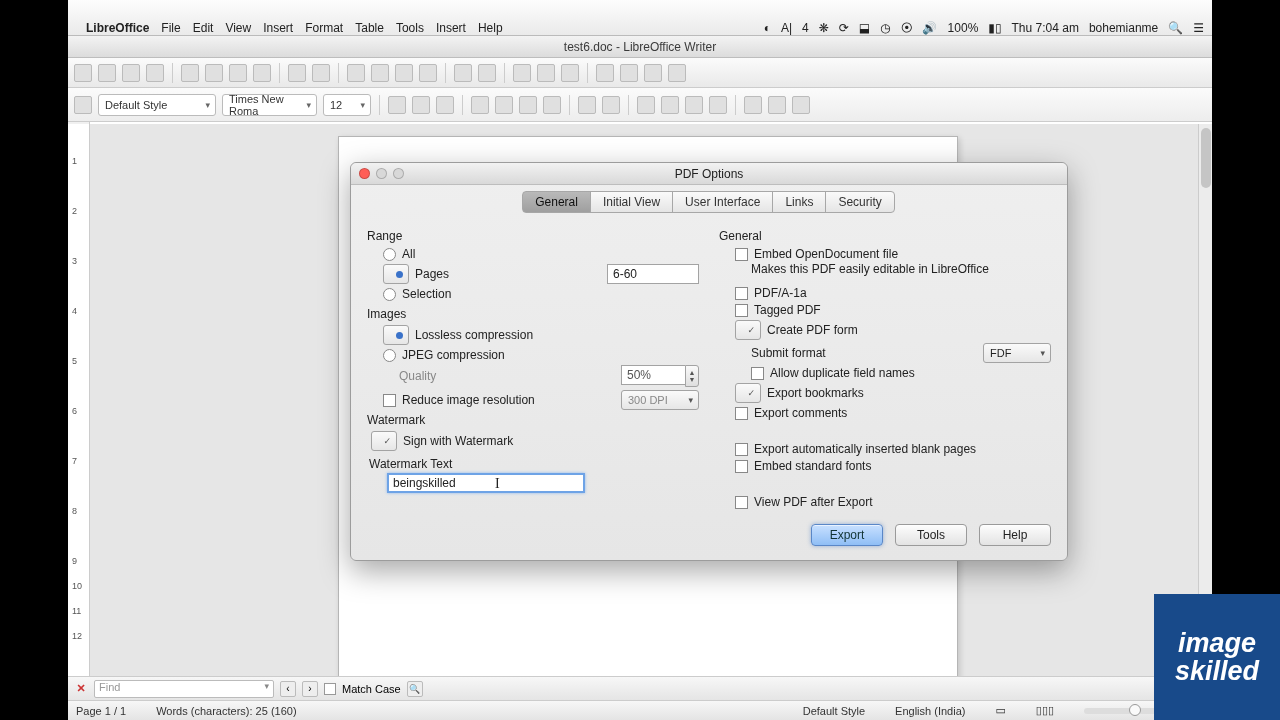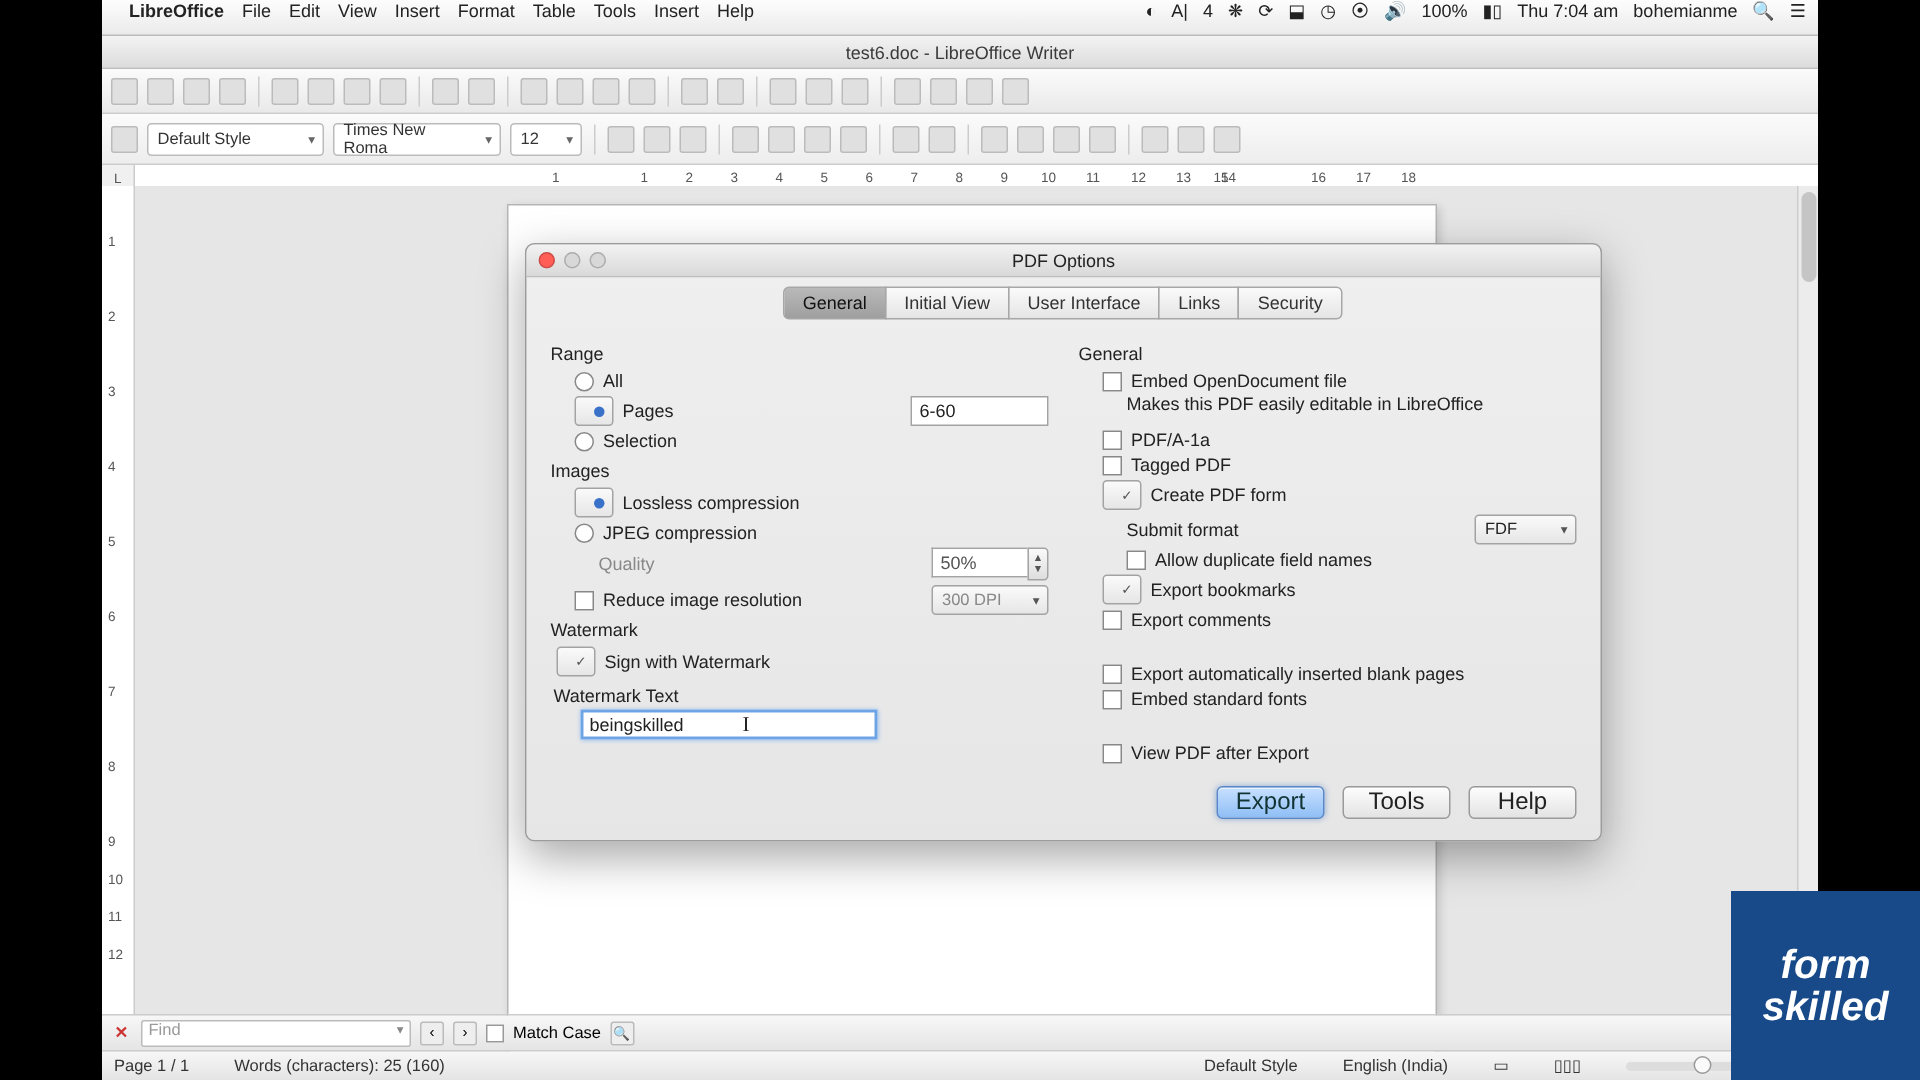--- a/index.html
+++ b/index.html
@@ -1,18 +1,18 @@
 <!DOCTYPE html>
 <html><head>
 <meta charset="utf-8">
 <style>
 * { box-sizing: border-box; margin: 0; padding: 0; font-family: "Lucida Grande", "Helvetica Neue", Arial, sans-serif; }
 body { width: 1280px; height: 720px; background: #000; overflow: hidden; position: relative; }
 .screen { position: absolute; left: 68px; top: 0; width: 1144px; height: 720px; background: #efefef; }
-.menubar { background: linear-gradient(#fdfdfd,#eaeaea); height: 24px; display: flex; align-items: flex-start; padding: 0 8px; font-size: 12px; color: #222; border-bottom: 1px solid #bbb; }
+.menubar { background: linear-gradient(#fdfdfd,#eaeaea); height: 36px; display: flex; align-items: flex-end; padding: 0 8px; font-size: 12px; color: #222; border-bottom: 1px solid #bbb; }
 .menubar .apple { font-size: 13px; margin-right: 10px; }
 .menubar .appname { font-weight: bold; margin-right: 12px; }
 .menubar .mitem { margin-right: 12px; }
 .menubar .spacer { flex: 1; }
 .menubar .ricon { margin-left: 10px; font-size: 12px; }
 .window-titlebar { height: 22px; background: linear-gradient(#f3f3f3,#dcdcdc); border-bottom: 1px solid #bdbdbd; text-align: center; font-size: 12px; color: #3a3a3a; line-height: 22px; position: relative; }
 .toolbar1 { height: 30px; background: linear-gradient(#fbfbfb,#e9e9e9); border-bottom: 1px solid #ccc; display: flex; align-items: center; padding: 0 6px; gap: 6px; }
 .tb-ic { width: 18px; height: 18px; background: #e0e0e0; border: 1px solid #bbb; border-radius: 2px; }
 .sep { width: 1px; height: 20px; background: #ccc; margin: 0 2px; }
 .toolbar2 { height: 34px; background: linear-gradient(#fbfbfb,#ededed); border-bottom: 1px solid #ccc; display: flex; align-items: center; padding: 0 6px; gap: 6px; }
@@ -61,21 +61,21 @@
 .chk.sel:after { content: "✓"; }
 .tinput { height: 20px; background: #fff; border: 1px solid #a3a3a3; padding: 0 5px; font-size: 12px; color: #222; }
 .tinput.focus { border: 2px solid #6ea3e6; box-shadow: 0 0 3px #8db8ee; padding: 0 4px; }
 .spin { display:inline-flex; }
 .spin .sinp { width: 64px; height: 20px; background:#fff;border:1px solid #a3a3a3;border-right:none;padding:0 5px;font-size:12px; }
 .spin .sbtn { width: 14px; height: 22px; background: linear-gradient(#fafafa,#dedede); border:1px solid #a3a3a3; display:flex;flex-direction:column;align-items:center;justify-content:center;font-size:7px;color:#555;line-height:7px; border-radius: 0 3px 3px 0;}
 .sel { height: 20px; background: linear-gradient(#fafafa,#e6e6e6); border:1px solid #a3a3a3; border-radius:3px; font-size:11px; padding:0 18px 0 6px; display:inline-flex; align-items:center; position:relative; }
 .sel:after { content:"▾"; position:absolute; right:5px; font-size:9px; color:#555;}
 .indent { margin-left: 32px; }
 .btnrow { display:flex; justify-content:flex-end; gap:12px; padding: 8px 16px 14px 16px; }
-.btn { min-width: 72px; height: 22px; border-radius: 4px; border: 1px solid #9a9a9a; background: linear-gradient(#fdfdfd,#e3e3e3); font-size: 16px; display:flex;align-items:center;justify-content:center; box-shadow: 0 1px 0 rgba(255,255,255,.6) inset; }
+.btn { min-width: 72px; height: 22px; border-radius: 4px; border: 1px solid #9a9a9a; background: linear-gradient(#fdfdfd,#e3e3e3); font-size: 12px; display:flex;align-items:center;justify-content:center; box-shadow: 0 1px 0 rgba(255,255,255,.6) inset; }
 .btn.primary { background: linear-gradient(#c8e0ff,#8fbef5); border-color: #5a87c7; color:#133; box-shadow: 0 0 4px rgba(90,135,199,.6), 0 1px 0 rgba(255,255,255,.6) inset; }
 
 .badge { position: absolute; right: 0; bottom: 0; width: 126px; height: 126px; background: #184a8a; color:#fff; display:flex; flex-direction:column; align-items:center; justify-content:center; font-family: Georgia, 'Times New Roman', serif; font-weight: bold; font-size: 27px; font-style: italic; line-height: 1.05; }
 .cursor-i { position: absolute; width: 2px; height: 16px; background: transparent; }
 .cursor-i:before { content:"I"; position:absolute; font-family: serif; font-size:14px; color:#222; left:-2px; top:0; }
 </style>
 </head>
 <body>
 
 <div class="screen">
@@ -143,21 +143,21 @@
     <div class="tb-ic"></div>
     <div class="tb-ic"></div>
     <div class="tb-ic"></div>
     <div class="tb-ic"></div>
   </div>
   <div class="toolbar2">
     <div class="tb-ic"></div>
     <div class="combo" style="width:118px">
         <span>Default Style</span>
       </div>
-    <div class="combo" style="width:112px">
+    <div class="combo" style="width:95px">
         <span>Times New Roma</span>
       </div>
     <div class="combo" style="width:48px">
         <span>12</span>
       </div>
     <div class="sep"></div>
     <div class="tb-ic"></div>
     <div class="tb-ic"></div>
     <div class="tb-ic"></div>
     <div class="sep"></div>
@@ -382,15 +382,15 @@
 
     <div class="btnrow">
       <div class="btn primary">Export</div>
       <div class="btn">Tools</div>
       <div class="btn">Help</div>
     </div>
   </div>
 </div>
 
 <div class="badge">
-  <span>form</span>
+  <span>image</span>
   <span>skilled</span>
 </div>
 
 </body></html>

